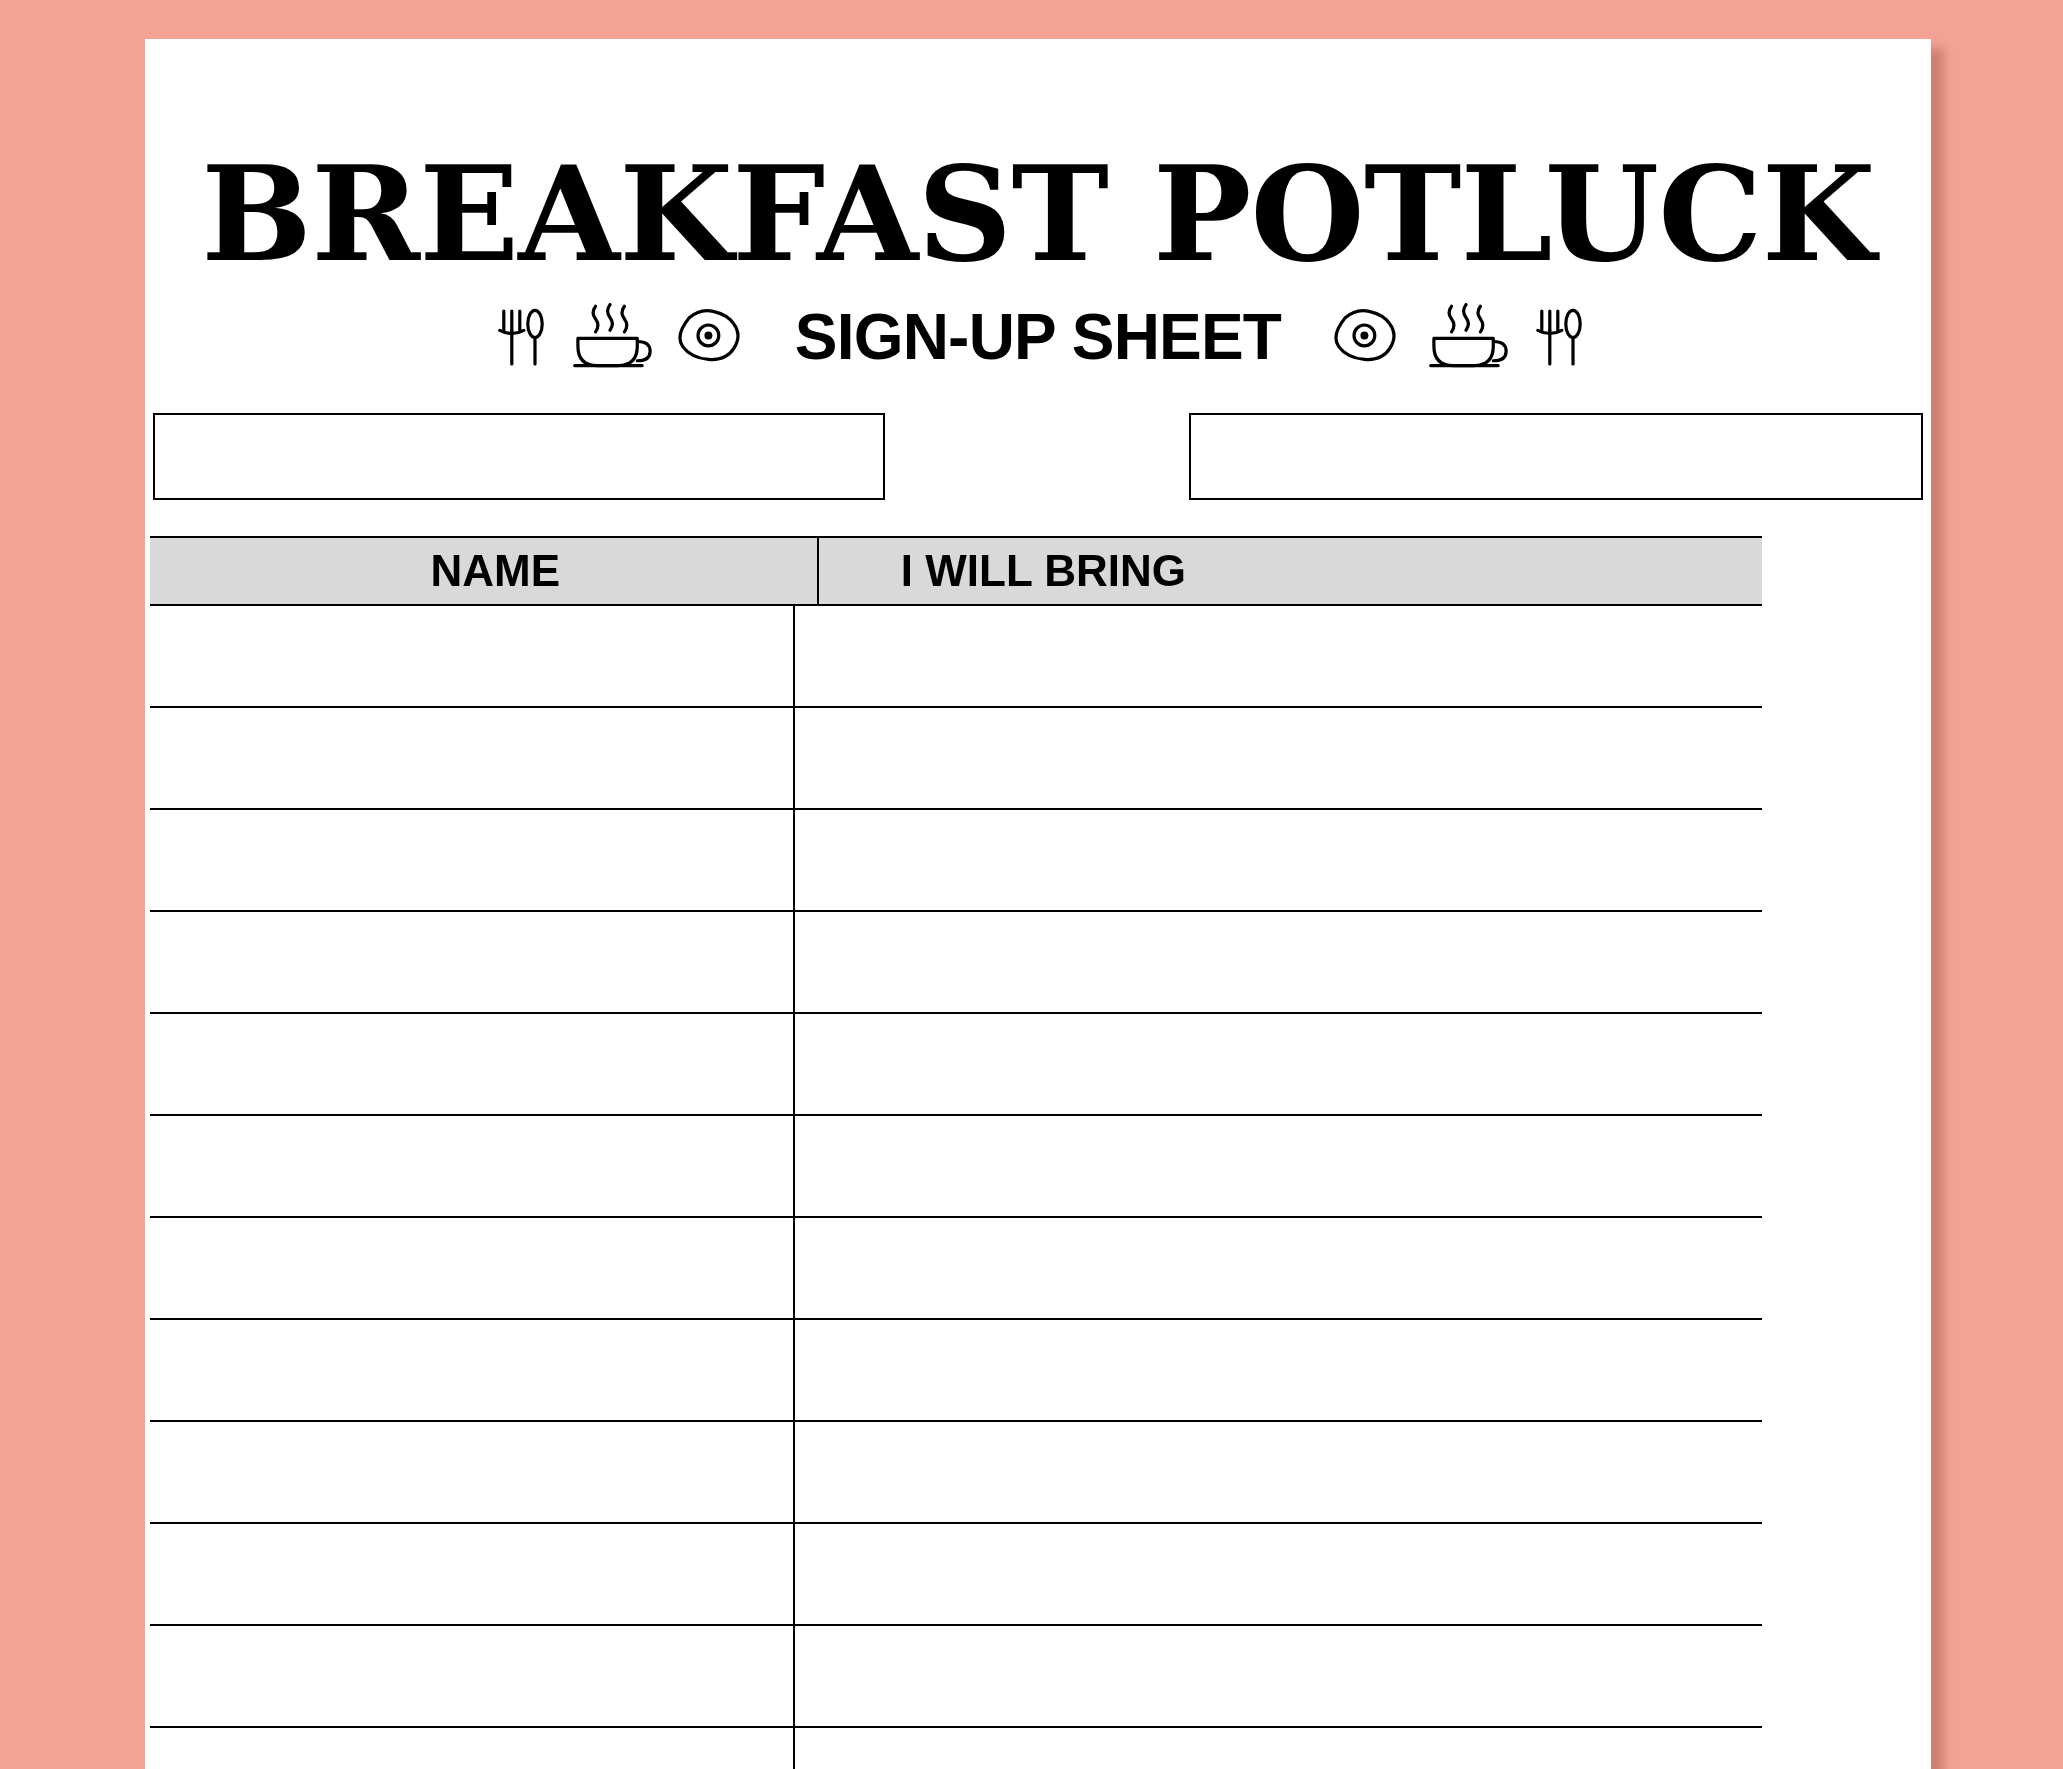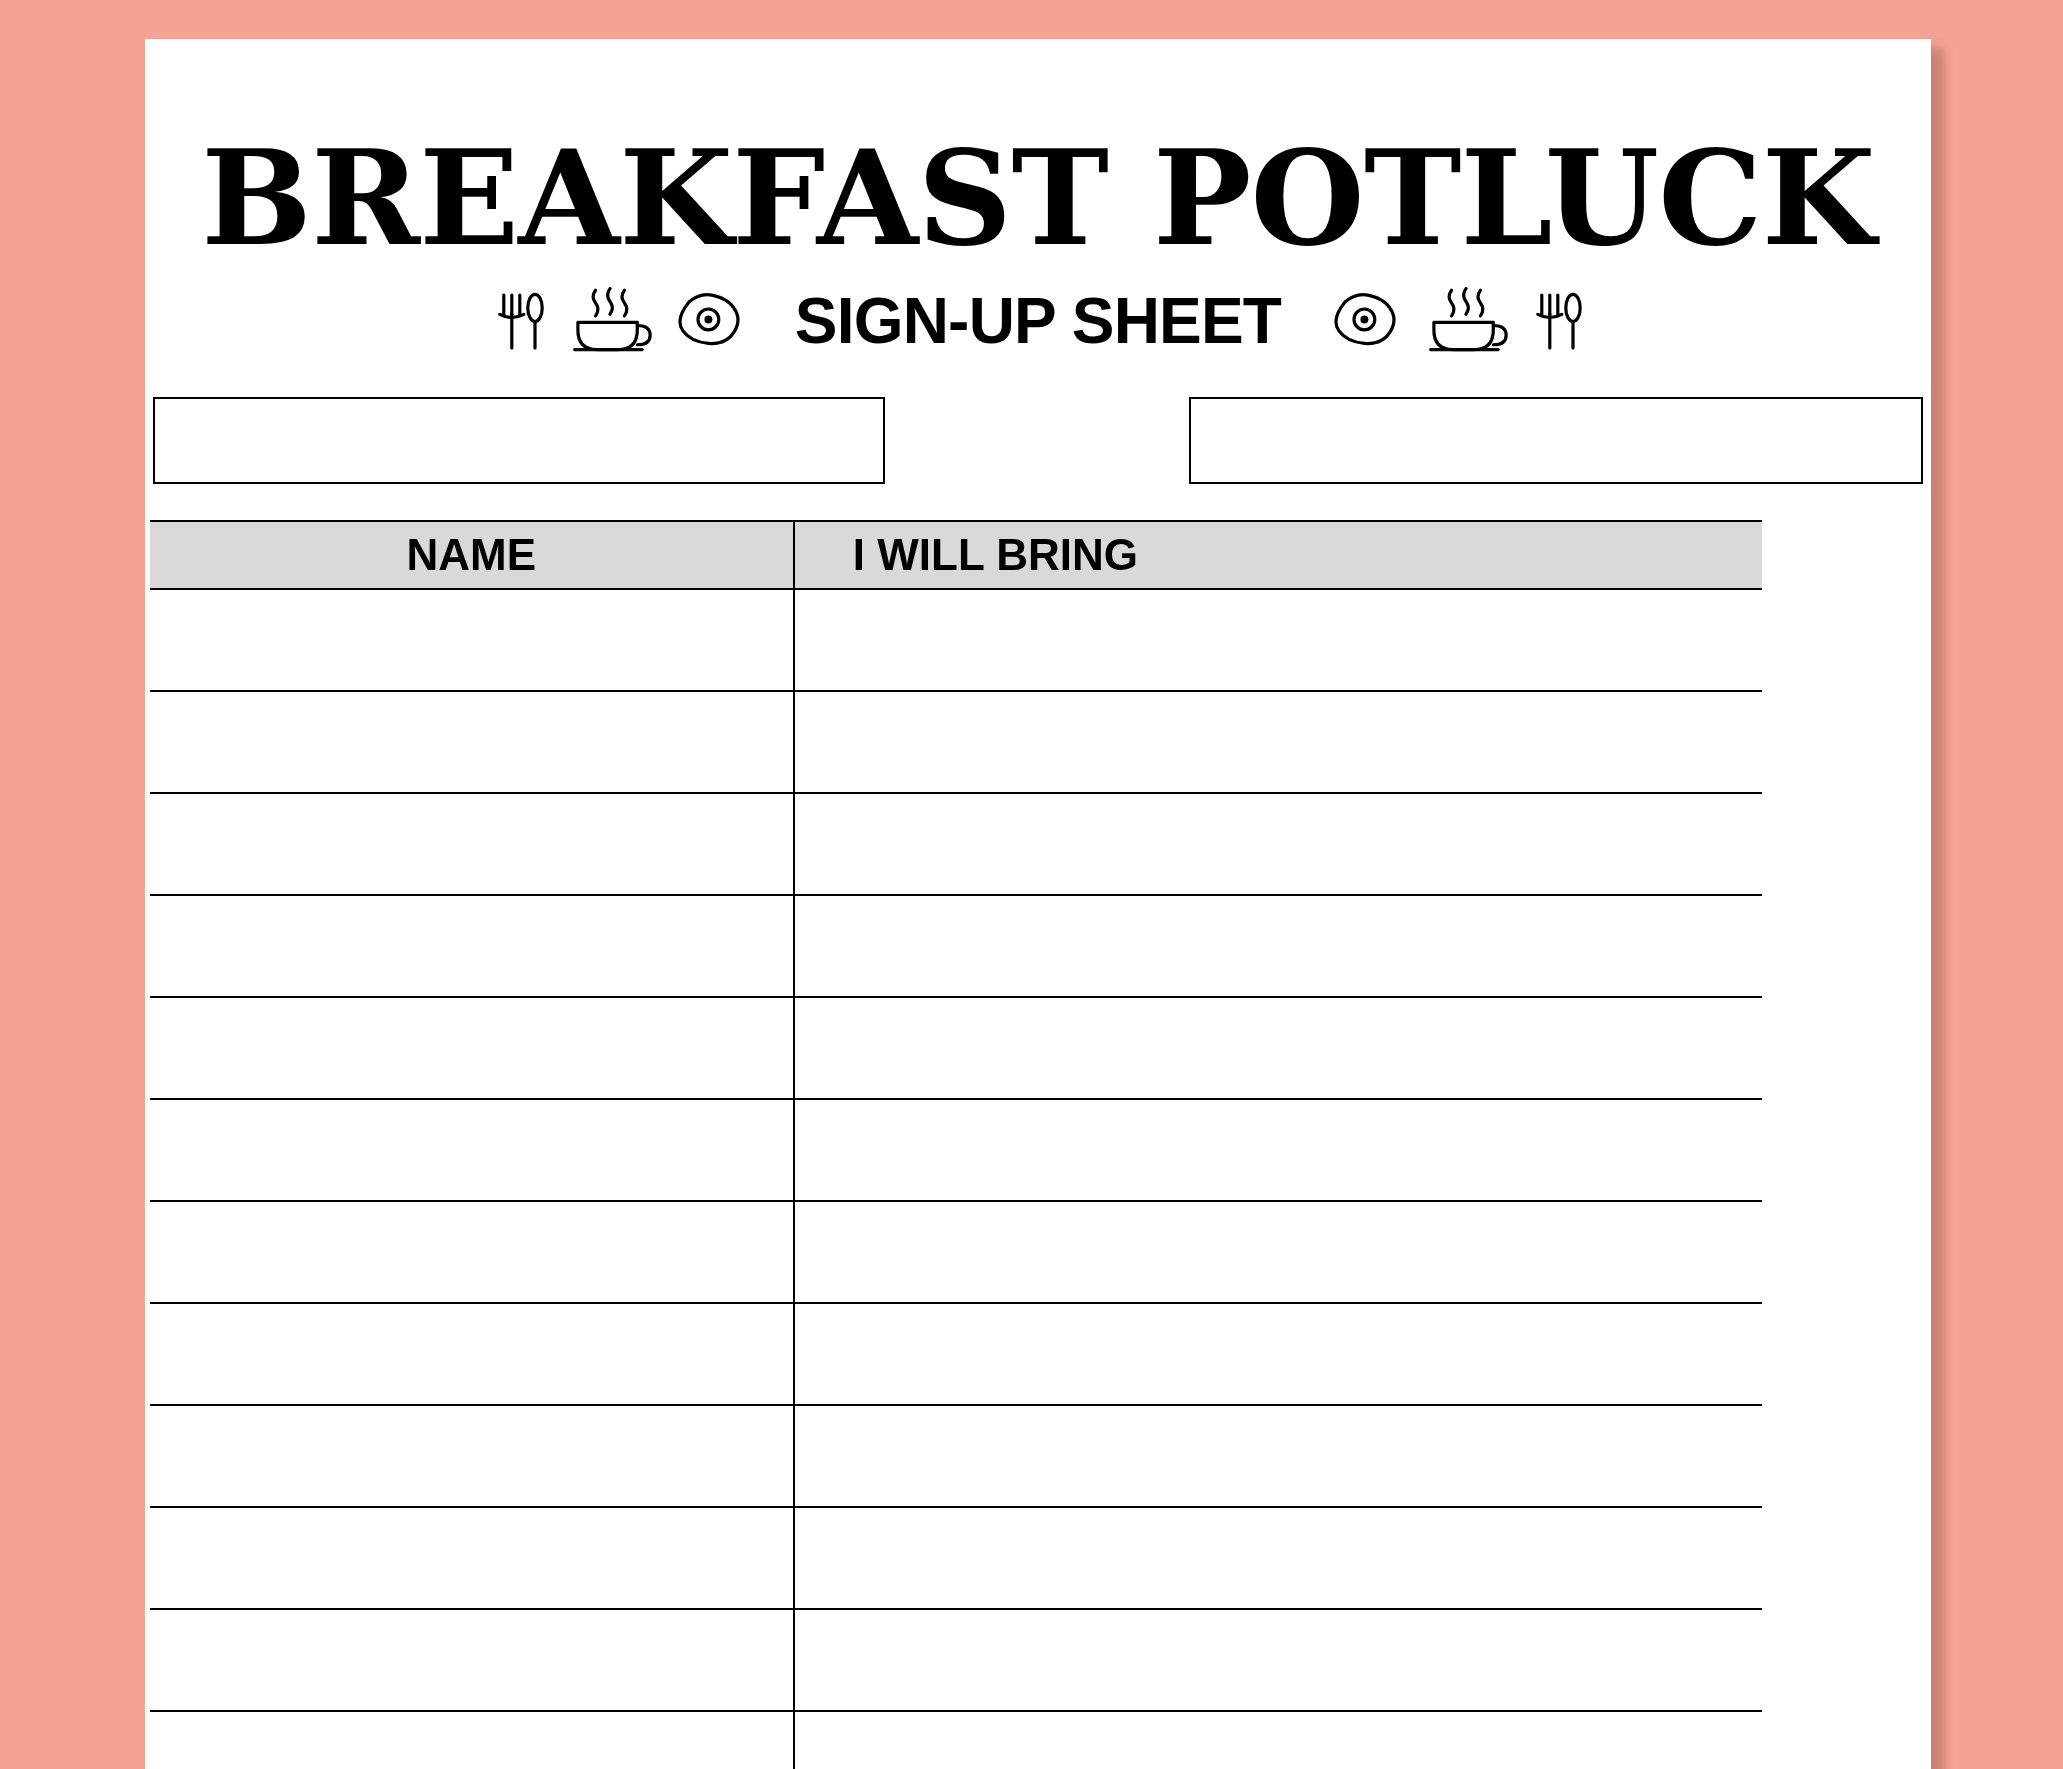--- a/index.html
+++ b/index.html
@@ -39,21 +39,21 @@
     text-align: center;
     padding-top: 97px;
   }
   #doc-title {
     font-family: "DejaVu Serif", "Liberation Serif", serif;
     font-weight: 700;
     font-size: 131px;
     line-height: 0.95;
     letter-spacing: -0.8px;
     color: #000000;
-    margin: 0;
+    margin: 16px;
     white-space: nowrap;
   }
 
   
   .subtitle-row {
     display: flex;
     align-items: center;
     justify-content: center;
     gap: 21px;
     margin-top: 24px;
@@ -102,20 +102,21 @@
     border-bottom: 2.4px solid #000;
   }
   .th {
     font-family: "Liberation Sans", sans-serif;
     font-weight: 700;
     font-size: 44px;
     color: #000;
     display: flex;
     align-items: center;
     box-sizing: border-box;
+    margin-left: 24px;
   }
   .col-name {
     width: 645px;
     justify-content: center;
     border-right: 2.4px solid #000;
   }
   .col-bring {
     width: 839px;
     padding-left: 58px;
   }

